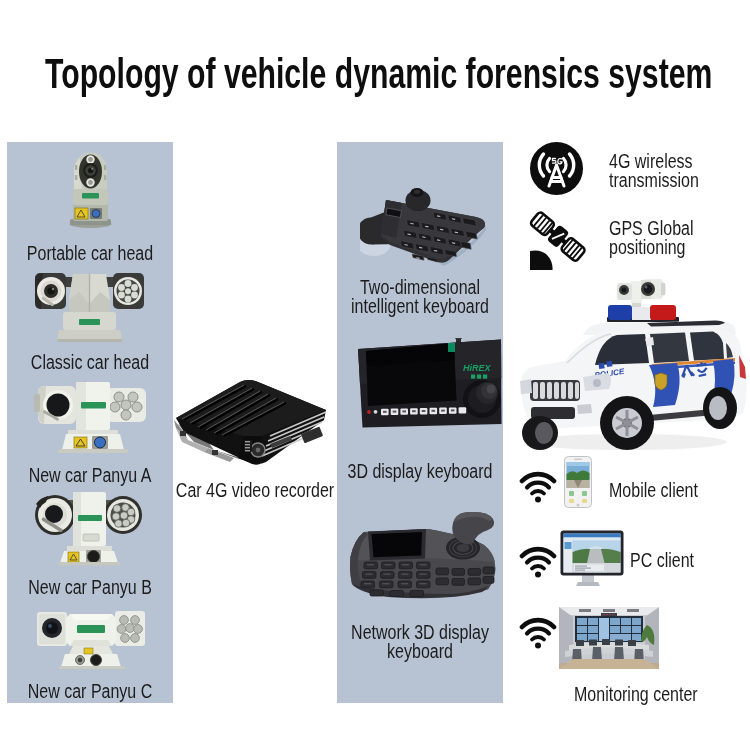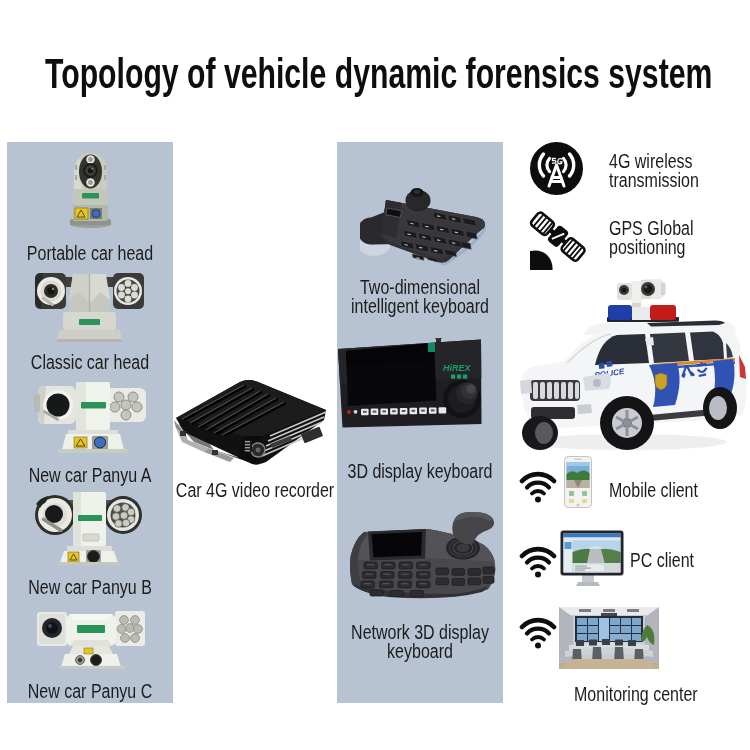--- a/index.html
+++ b/index.html
@@ -285,21 +285,21 @@
     <rect x="91.8" y="56.4" width="3.4" height="1.1" transform="rotate(11 93 57)"></rect>
     <rect x="44.4" y="58.3" width="3.4" height="1.1" transform="rotate(11 46 59)"></rect>
     <rect x="59.2" y="61.2" width="3.4" height="1.1" transform="rotate(11 61 61)"></rect>
     <rect x="74" y="64.1" width="3.4" height="1.1" transform="rotate(11 75 64)"></rect>
     <rect x="56.2" y="71.5" width="3.4" height="1.1" transform="rotate(11 58 72)"></rect>
   </g>
 </svg>
 </div>
 <div class="lbl ctr" style="left:300px;top:278px;width:240px;">Two-dimensional<br>intelligent keyboard</div>
 
-<div id="kb3d" class="abs" style="left:336px;top:338px;">
+<div id="kb3d" class="abs" style="left:356px;top:338px;">
 <svg width="148" height="92" viewBox="0 0 148 92">
   <rect x="100" y="-1" width="5" height="8" fill="#2a2a2c"></rect>
   <rect x="99" y="-2" width="7" height="3" rx="1" fill="#3a3a3c"></rect>
   <path d="M2 11 L145 1.5 L145.5 86 L6.5 89.5 Z" fill="#1d1d22"></path>
   <path d="M2 11 L145 1.5 L145.3 40 L4 46 Z" fill="#242429"></path>
   <path d="M10 13 L98 5 L100.5 62.5 L12 68 Z" fill="#08080a"></path>
   <path d="M10 13 L98 5 L98.7 22 L11 28 Z" fill="#050507"></path>
   <rect x="92" y="5" width="7" height="9" fill="#0c8a60"></rect>
   <text x="107" y="33" font-size="9" font-weight="bold" fill="#18a066" font-style="italic">HiREX</text>
   <g fill="#18a066">

